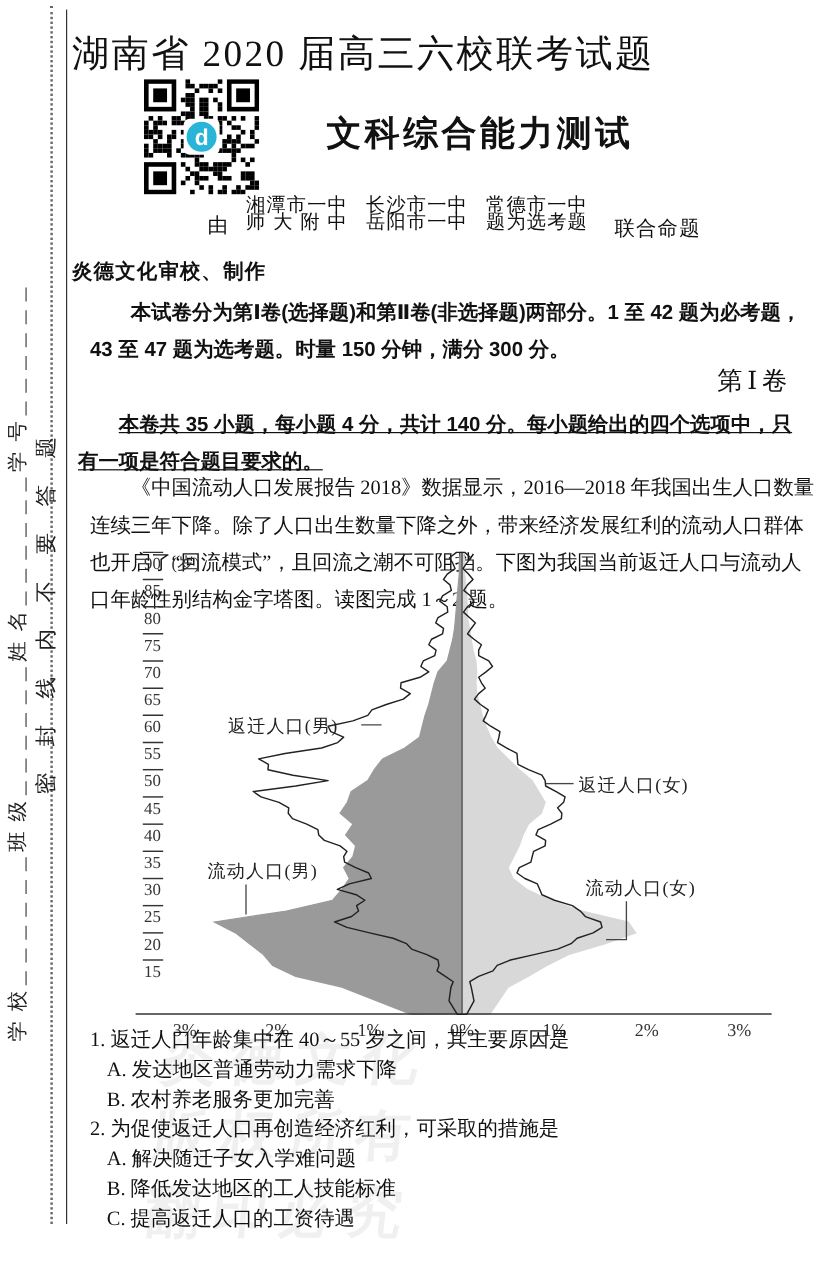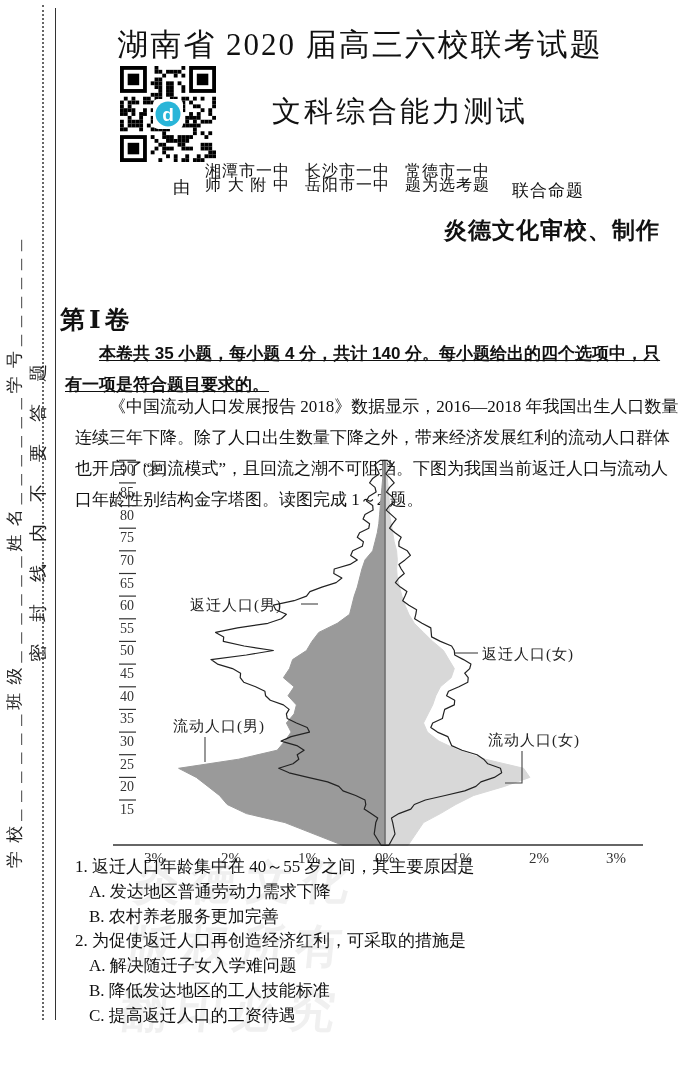--- a/index.html
+++ b/index.html
@@ -6,36 +6,36 @@
   .page{position:relative;width:700px;height:1071px;background:#fff;overflow:hidden;
         font-family:"Liberation Serif","DejaVu Serif",serif;color:#111;}
   .abs{position:absolute;}
   
   .dotted-line{left:42px;top:5px;height:1015px;width:0;border-left:2px dotted #666;}
   .solid-line{left:55px;top:8px;height:1012px;width:0;border-left:1.5px solid #333;}
   .rot{transform-origin:0 0;transform:rotate(-90deg);white-space:nowrap;color:#222;}
   .stu-fields{left:3px;top:868px;width:806px;height:20px;font-size:17px;letter-spacing:2px;}
   .seal-text{left:26px;top:662px;width:346px;height:19px;font-size:18px;letter-spacing:22px;}
   
-  .page-title{left:60px;top:24px;width:600px;text-align:center;font-size:31px;letter-spacing:2px;}
+  .page-title{left:60px;top:24px;width:600px;text-align:left;font-size:31px;letter-spacing:2px;}
   .qr-box{left:120px;top:66px;width:96px;height:96px;}
-  .subject-title{left:240px;top:92px;width:320px;text-align:center;font-size:29px;font-weight:400;
+  .subject-title{left:240px;top:92px;width:320px;text-align:center;font-size:29px;font-weight:700;
                  letter-spacing:3px;font-family:"Liberation Sans","DejaVu Sans",sans-serif;}
   .by-prefix{left:173px;top:176px;font-size:17px;}
   .schools-row{left:205px;width:300px;font-size:16px;display:flex;}
   .schools-row .school{width:88px;margin-right:16px;text-align:justify;text-align-last:justify;white-space:nowrap;}
   .row1{top:161px;} .row2{top:175px;}
   .by-suffix{left:512px;top:179px;font-size:17px;letter-spacing:1px;}
-  .publisher{left:60px;top:215px;width:600px;text-align:right;font-size:23px;font-weight:700;
+  .publisher{left:60px;top:215px;width:600px;text-align:left;font-size:17px;font-weight:700;
              font-family:"Liberation Sans","DejaVu Sans",sans-serif;letter-spacing:1px;}
   
   .para{line-height:31px;font-size:17px;text-indent:2em;}
   .bold-sans{font-family:"Liberation Sans","DejaVu Sans",sans-serif;font-weight:700;}
   .intro{left:75px;top:245px;width:606px;}
-  .section-title{left:60px;top:303px;width:600px;text-align:left;font-size:25px;font-weight:700;letter-spacing:4px;}
+  .section-title{left:60px;top:303px;width:600px;text-align:right;font-size:21px;font-weight:400;letter-spacing:4px;}
   .rules{left:65px;top:338px;width:606px;text-decoration:underline;}
   .passage{left:75px;top:391px;width:608px;}
   
   .chart{left:105px;top:452px;width:545px;height:415px;}
   
   .questions{left:75px;top:855px;width:614px;font-size:17px;line-height:24.8px;}
   .question .stem{white-space:nowrap;}
   .opt{padding-left:14px;}
   .opt.two{display:inline-block;width:300px;white-space:nowrap;}
   .opt.one{white-space:nowrap;}
@@ -257,20 +257,21 @@
       <span class="school">常德市一中</span>
     </div>
   <div class="abs schools-row row2">
       <span class="school">师 大 附 中</span>
       <span class="school">岳阳市一中</span>
       <span class="school">题为选考题</span>
     </div>
   <div class="abs by-suffix">联合命题</div>
   <div class="abs publisher">炎德文化审校、制作</div>
 
+  <div class="abs para bold-sans intro">本试卷分为第Ⅰ卷(选择题)和第Ⅱ卷(非选择题)两部分。1 至 42 题为必考题，43 至 47 题为选考题。时量 150 分钟，满分 300 分。</div>
   <div class="abs section-title">第Ⅰ卷</div>
   <div class="abs para bold-sans rules">本卷共 35 小题，每小题 4 分，共计 140 分。每小题给出的四个选项中，只有一项是符合题目要求的。</div>
   <div class="abs para passage">《中国流动人口发展报告 2018》数据显示，2016—2018 年我国出生人口数量连续三年下降。除了人口出生数量下降之外，带来经济发展红利的流动人口群体也开启了“回流模式”，且回流之潮不可阻挡。下图为我国当前返迁人口与流动人口年龄性别结构金字塔图。读图完成 1～2 题。</div>
 
   <div class="abs chart"><svg viewBox="0 0 545 415" width="545" height="415">
         <path d="M280,393 L237.7,393.3 L179.9,370.6 L141.4,361.6 L122.2,352.5 L114.5,343.5 L102.9,334.4 L91.3,325.4 L73.6,316.3 L133.7,307.2 L172.2,298.2 L179.9,289.1 L186.1,280.1 L181.4,271.0 L189.1,261.9 L191.4,252.9 L183.0,243.8 L189.1,234.8 L178.4,225.7 L184.5,216.6 L187.6,207.6 L201.5,198.5 L206.9,189.4 L213.8,180.4 L232.3,171.3 L244.6,162.3 L246.9,153.2 L249.2,144.1 L252.3,135.1 L254.6,126.0 L256.9,117.0 L260.0,107.9 L267.7,98.8 L270.0,89.8 L272.3,80.7 L273.8,71.7 L274.6,62.6 L275.4,53.6 L276.1,44.5 L276.9,35.4 L277.7,26.4 L277.7,17.3 L278.5,8.3 L280,8.3 Z" fill="#9a9a9a" stroke="#9a9a9a" stroke-width="1"></path>
         <path d="M280,393 L303.1,393.3 L318.5,370.6 L335.4,361.6 L350.8,352.5 L368.6,343.5 L399.4,334.4 L424.8,325.4 L418.6,316.3 L380.1,307.2 L353.1,298.2 L333.9,289.1 L322.4,280.1 L318.5,271.0 L323.1,261.9 L327.7,252.9 L330.8,243.8 L335.4,234.8 L346.2,225.7 L349.3,216.6 L343.9,207.6 L338.5,198.5 L327.7,189.4 L318.5,180.4 L309.3,171.3 L303.9,162.3 L300.0,153.2 L296.9,144.1 L294.6,135.1 L292.3,126.0 L291.6,117.0 L292.3,107.9 L291.6,98.8 L289.2,89.8 L287.7,80.7 L286.2,71.7 L284.6,62.6 L284.6,53.6 L283.9,44.5 L283.1,35.4 L282.3,26.4 L282.3,17.3 L281.5,8.3 L280,8.3 Z" fill="#d8d8d8" stroke="#d8d8d8" stroke-width="1"></path>
         <line x1="280" y1="8" x2="280" y2="393" stroke="#555" stroke-width="1.3"></line>
         <line x1="8" y1="393" x2="538" y2="393" stroke="#333333" stroke-width="1.4"></line>
         <path d="M280,393.3 L276.1,393.3 L269.2,382.0 L270.8,370.6 L272.7,366.1 L266.1,361.6 L259.2,357.1 L260.8,352.5 L260.0,348.0 L250.7,343.5 L238.0,338.9 L233.8,334.4 L222.6,329.9 L203.0,325.4 L184.1,320.8 L173.7,316.3 L188.0,311.8 L193.8,307.2 L192.2,302.7 L199.1,298.2 L191.8,293.6 L176.1,289.1 L186.1,284.6 L204.5,280.1 L202.2,275.5 L191.4,271.0 L182.2,266.5 L181.4,261.9 L184.1,257.4 L178.4,252.9 L165.3,248.3 L160.6,243.8 L159.9,239.3 L150.6,234.8 L138.7,230.2 L135.2,225.7 L135.6,221.2 L127.5,216.6 L112.5,212.1 L106.0,207.6 L141.4,203.0 L168.4,198.5 L139.1,194.0 L118.3,189.4 L118.7,184.9 L110.6,180.4 L132.5,175.9 L163.0,171.3 L176.4,166.8 L181.4,162.3 L170.7,157.7 L168.4,153.2 L189.1,148.7 L201.5,144.1 L204.9,139.6 L216.9,135.1 L231.1,130.6 L236.9,126.0 L228.8,121.5 L229.2,117.0 L245.0,112.4 L252.3,107.9 L245.7,103.4 L247.7,98.8 L257.3,94.3 L258.4,89.8 L252.3,85.3 L254.6,80.7 L263.8,76.2 L264.6,71.7 L258.1,67.1 L260.0,62.6 L268.1,58.1 L267.7,53.6 L261.5,49.0 L263.8,44.5 L271.1,40.0 L270.0,35.4 L264.6,30.9 L267.7,26.4 L274.2,21.8 L272.3,17.3 L269.6,12.8 L275.4,8.3 L280,8.3" fill="none" stroke="#222222" stroke-width="1.2" stroke-linejoin="round"></path>

